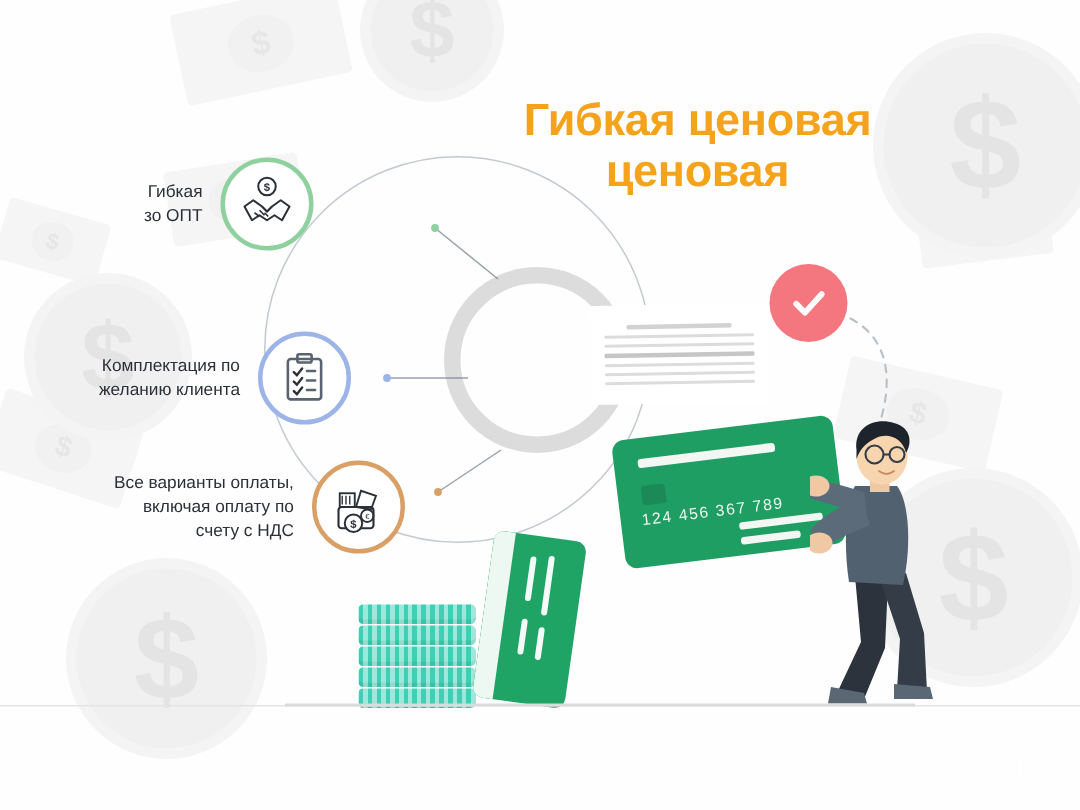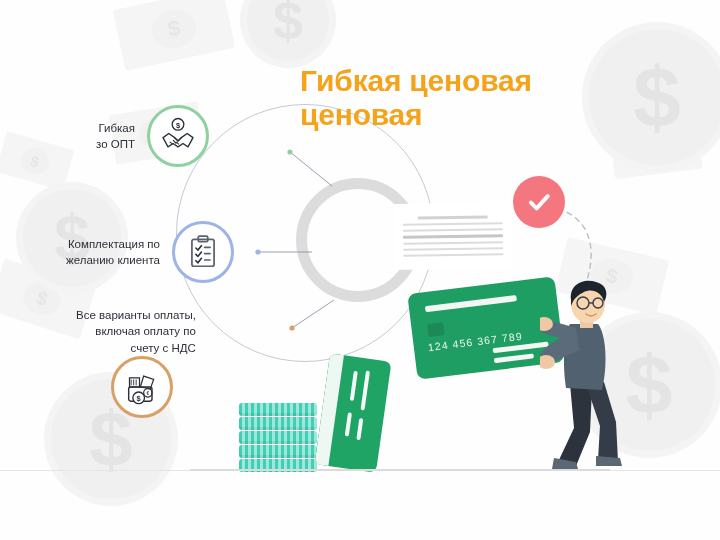--- a/index.html
+++ b/index.html
@@ -16,21 +16,21 @@
     align-items:center;justify-content:center;}
   .coin-ghost .inner{position:absolute;inset:7px;border-radius:50%;background:#f0f0f0;}
   .coin-ghost .sym{position:relative;color:#e4e4e4;font-weight:700;line-height:1;}
   .bill-ghost{position:absolute;background:#f5f5f5;border-radius:3px;
     display:flex;align-items:center;justify-content:center;}
   .bill-ghost .disc{width:40%;height:60%;border-radius:50%;background:#f1f1f1;
     display:flex;align-items:center;justify-content:center;color:#e6e6e6;font-weight:700;}
 
   
   #title{
-    position:absolute;left:300px;top:64px;width:330px;text-align:left;
+    position:absolute;left:300px;top:64px;width:330px;text-align:center;
     color:#f5a31b;font-size:30px;font-weight:700;line-height:1.12;letter-spacing:-0.2px;
   }
 
   
   .feature{position:absolute;display:flex;align-items:center;}
   .feature .ftext{
     font-size:11.5px;color:#2b2f38;line-height:1.42;text-align:right;
     padding-right:12px;white-space:pre-line;
   }
   .fcircle{
@@ -207,21 +207,21 @@
         <path d="M15 19 l2.6 2.6 L22 16" fill="none" stroke="#2b2f38" stroke-width="2" stroke-linecap="round"></path>
         <path d="M15 27 l2.6 2.6 L22 24" fill="none" stroke="#2b2f38" stroke-width="2" stroke-linecap="round"></path>
         <path d="M15 35 l2.6 2.6 L22 32" fill="none" stroke="#2b2f38" stroke-width="2" stroke-linecap="round"></path>
         <rect x="25" y="17" width="9" height="2.2" rx="1" fill="#5a636f"></rect>
         <rect x="25" y="25" width="9" height="2.2" rx="1" fill="#5a636f"></rect>
         <rect x="25" y="33" width="9" height="2.2" rx="1" fill="#5a636f"></rect>
       </svg>
     </div>
   </div>
 
-  <div class="feature" style="left:76px;top:307px;flex-direction:column;">
+  <div class="feature" style="left:76px;top:307px;">
     <div class="ftext">Все варианты оплаты,
 включая оплату по
 счету с НДС</div>
     <div class="fcircle orange">
       <svg width="40" height="40" viewBox="0 0 48 48">
         <rect x="9" y="13" width="12" height="11" fill="none" stroke="#2b2f38" stroke-width="1.5"></rect>
         <path d="M11 15 v7 M14 15 v7 M17 15 v7" stroke="#2b2f38" stroke-width="1.1"></path>
         <path d="M22 24 L26 11 L38 15 L34 26 Z" fill="none" stroke="#2b2f38" stroke-width="1.5"></path>
         <rect x="8" y="24" width="28" height="17" rx="2.5" fill="none" stroke="#2b2f38" stroke-width="1.7"></rect>
         <circle cx="31" cy="31" r="5" fill="none" stroke="#2b2f38" stroke-width="1.5"></circle>

